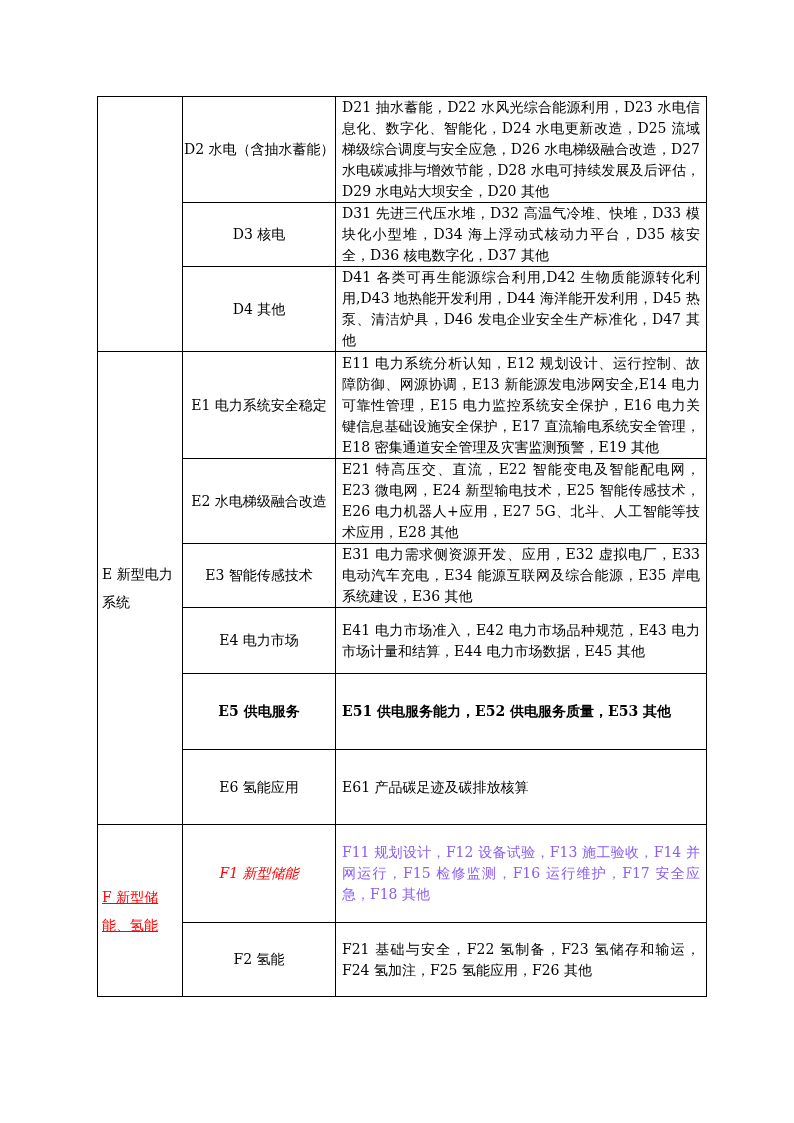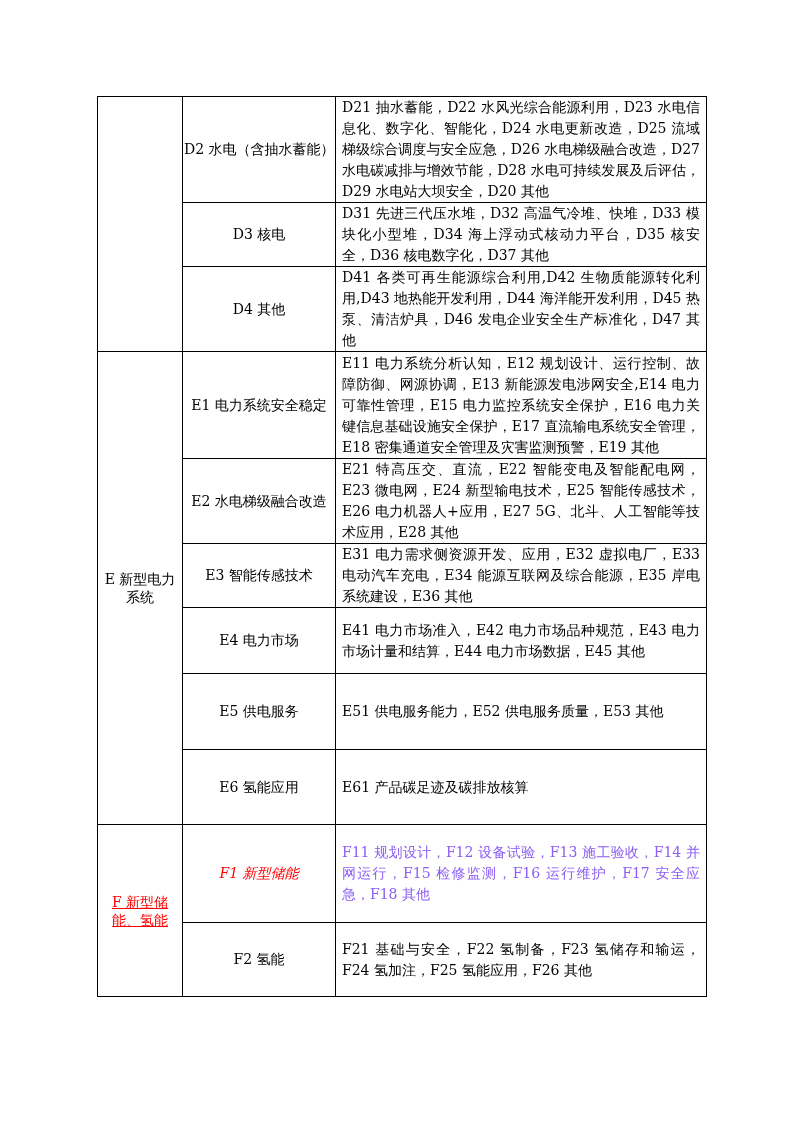--- a/index.html
+++ b/index.html
@@ -26,22 +26,22 @@
     border: 1px solid #000000;
     font-size: 14px;
     vertical-align: middle;
     overflow: visible;
   }
   col.c-group { width: 85px; }
   col.c-code  { width: 153px; }
   col.c-detail{ width: 371px; }
 
   td.group {
-    text-align: center;
-    line-height: 18px;
+    text-align: left;
+    line-height: 28px;
     padding: 0 4px;
   }
   td.code {
     text-align: center;
     white-space: nowrap;
     line-height: 21px;
     padding: 0 1px;
   }
   td.detail {
     text-align: justify;
@@ -49,21 +49,21 @@
     padding: 0 6px;
   }
   
   tr.h-d2 { height: 106px; }
   tr.h-d3 { height: 64px;  }
   tr.h-d4 { height: 59px;  }
   tr.h-e1 { height: 107px; }
   tr.h-e2 { height: 85px;  }
   tr.h-e3 { height: 64px;  }
   tr.h-e4 { height: 66px;  }
-  tr.h-e5 { height: 76px;  }
+  tr.h-e5 { height: 76px; font-weight: bold;  }
   tr.h-e6 { height: 75px;  }
   tr.h-f1 { height: 98px;  }
   tr.h-f2 { height: 74px;  }
 </style>
 </head>
 <body>
 
 <div class="page">
   <table class="cls-table">
     <colgroup>

